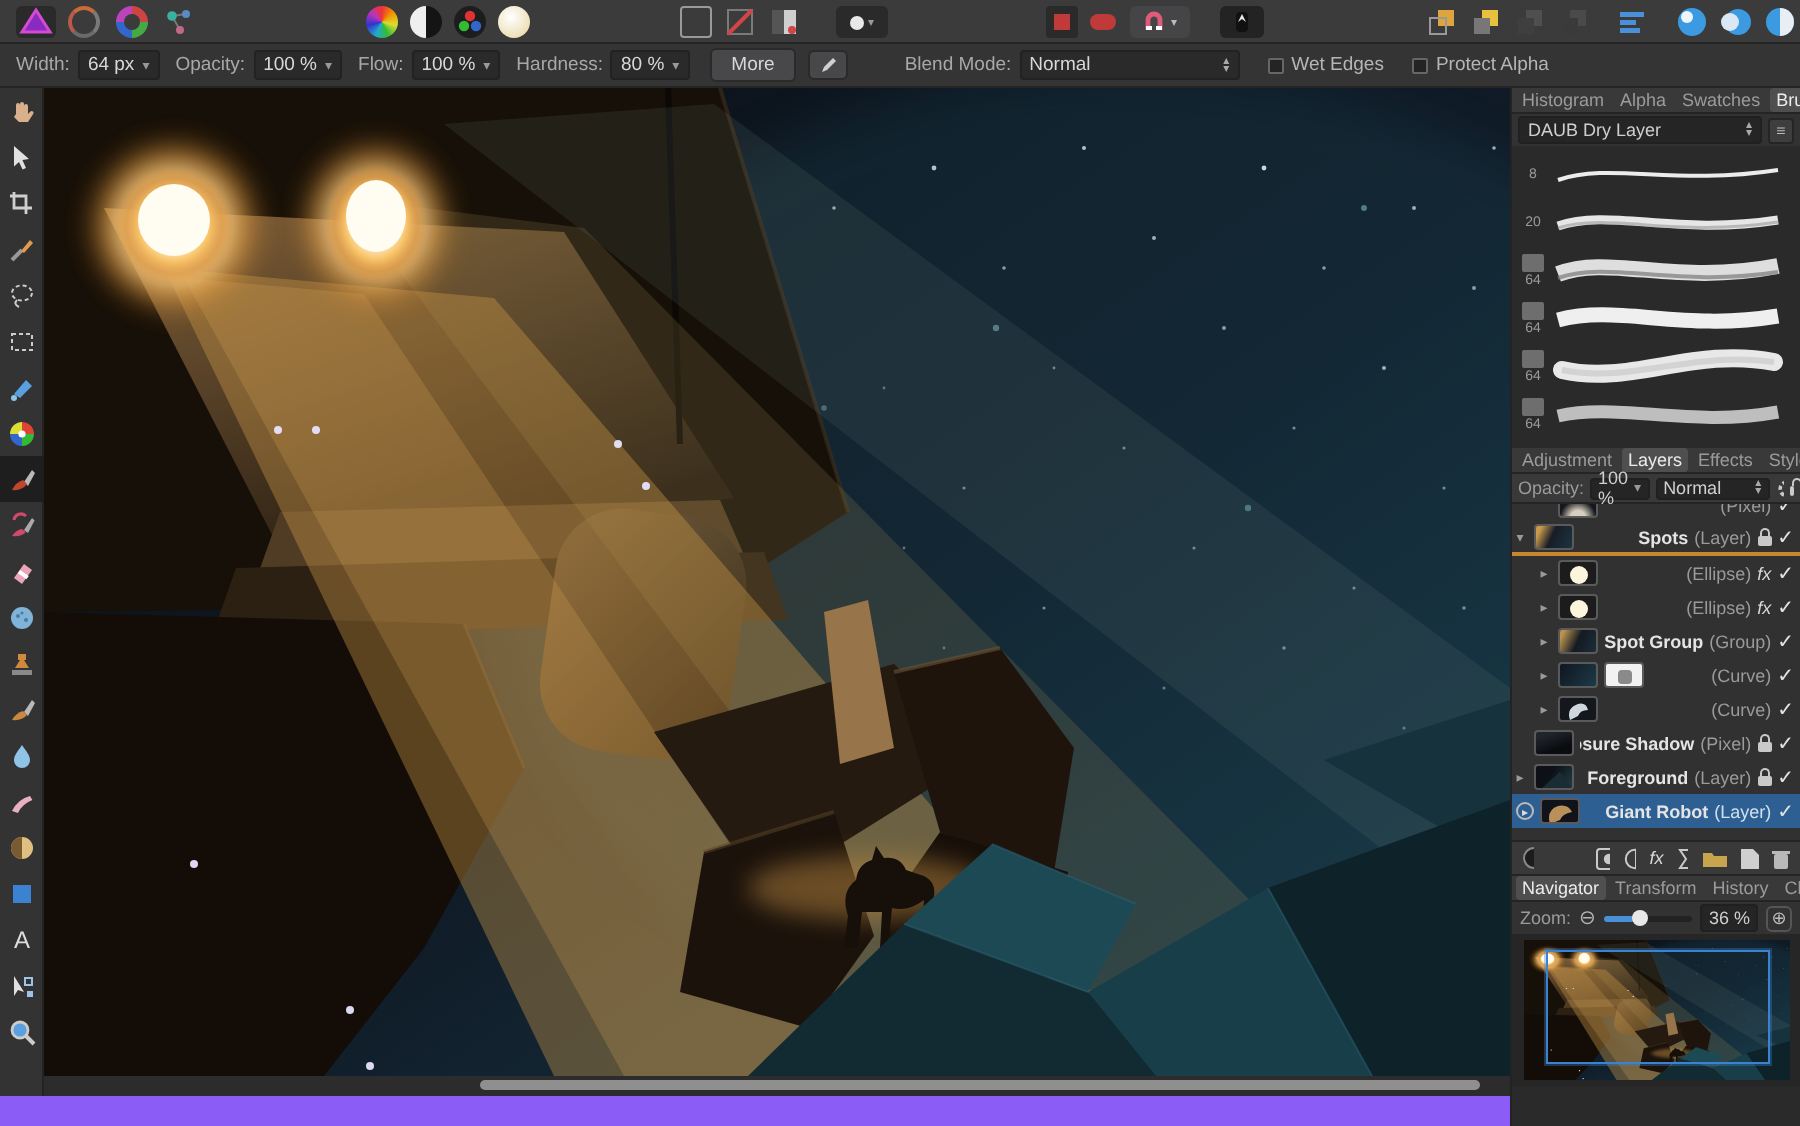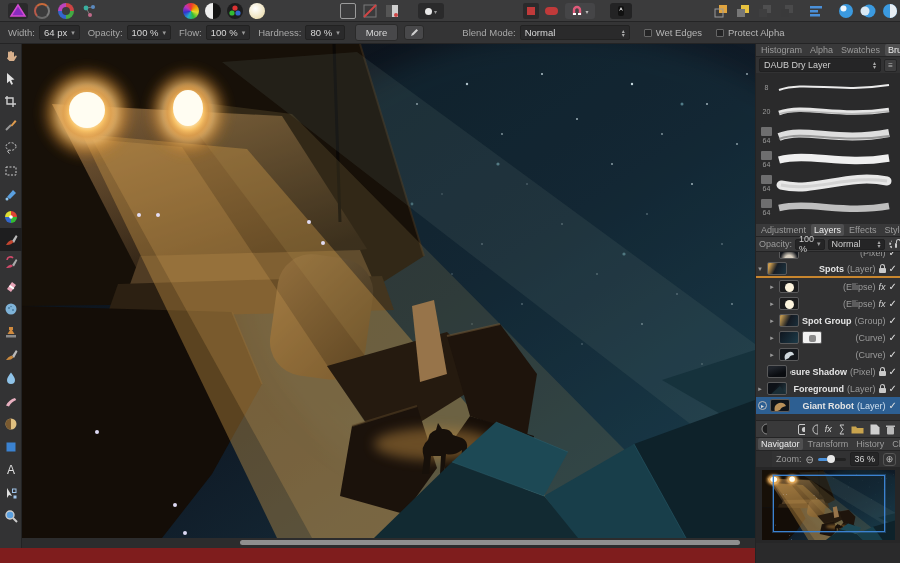--- a/index.html
+++ b/index.html
@@ -1,17 +1,17 @@
 <!DOCTYPE html>
 <html><head>
 <meta charset="utf-8">
 <style>
   html,body{margin:0;padding:0;background:#1c1c1c;}
   *{box-sizing:border-box;font-family:"Liberation Sans",sans-serif;}
-  #app{position:relative;width:900px;height:563px;background:#7f1d1d;overflow:hidden;}
+  #app{position:relative;width:900px;height:563px;background:#8b5cf6;overflow:hidden;}
 
   
   .row1{position:absolute;left:0;top:0;width:900px;height:22px;background:#3b3b3c;border-bottom:1px solid #242425;}
   .row2{position:absolute;left:0;top:22px;width:900px;height:22px;background:#343435;border-bottom:1px solid #242425;display:flex;align-items:center;font-size:9.5px;color:#b5b5b5;}
   .r1i{position:absolute;top:3px;width:16px;height:16px;}
   .persona-sel{background:#2a2a2b;border-radius:3px;}
   .ring{border-radius:50%;}
   .lbl{color:#a8a8a8;margin-left:8px;}
   .val{background:#2a2a2b;border:1px solid #222;border-radius:2px;color:#d8d8d8;padding:1px 4px;margin-left:4px;display:inline-flex;align-items:center;gap:4px;}
   .caret{font-size:7px;color:#999;}
@@ -67,21 +67,21 @@
   .badge-fx{font-style:italic;color:#d8d8d8;font-size:9px;}
   .badge-ck{color:#e2e2e2;font-size:10px;}
   .lockic{width:7px;height:5px;background:#c9c9c9;border-radius:1px;position:relative;display:inline-block;margin-top:3px;}
   .lockic:before{content:"";position:absolute;left:1px;top:-4px;width:3px;height:3px;border:1px solid #c9c9c9;border-bottom:none;border-radius:3px 3px 0 0;}
   .spotline{border-bottom:2px solid #c8862e !important;}
   .editdot{width:9px;height:9px;border:1px solid #bbb;border-radius:50%;font-size:6px;color:#ddd;display:flex;align-items:center;justify-content:center;flex:none;margin-left:2px;}
 
   .lbar{height:18px;background:#39393a;border-top:1px solid #242425;border-bottom:1px solid #242425;display:flex;align-items:center;padding:0 5px;gap:7px;}
   .lbar .right{margin-left:auto;display:flex;gap:6px;align-items:center;}
 
-  .zoomrow{height:16px;display:flex;align-items:center;gap:4px;padding:0 4px;background:#323233;margin-left:16px;}
+  .zoomrow{height:16px;display:flex;align-items:center;gap:4px;padding:0 4px;background:#323233;}
   .zglyph{color:#b5b5b5;font-size:10px;}
   .ztrack{flex:1;height:3px;background:#222;border-radius:2px;position:relative;}
   .zfill{position:absolute;left:0;top:0;height:3px;width:34%;background:#4a90d9;border-radius:2px;}
   .zthumb{position:absolute;left:32%;top:-3px;width:8px;height:8px;background:#e8e8e8;border-radius:50%;}
   .zval{background:#252526;border:1px solid #202021;border-radius:2px;color:#cfcfcf;padding:1px 3px;}
   .zplus{width:13px;height:13px;border:1px solid #555;border-radius:3px;display:flex;align-items:center;justify-content:center;color:#bbb;font-size:9px;}
   .navthumb{height:76px;background:#262627;display:flex;align-items:center;justify-content:center;position:relative;}
   .navsvg{width:133px;height:70px;}
   .viewrect{position:absolute;left:17px;top:8px;width:112px;height:57px;border:1px solid #3b82d0;box-shadow:0 0 0 1px rgba(59,130,208,.35);}
   .panelrest{height:40px;background:#2a2a2b;}
@@ -232,21 +232,21 @@
     <span class="val">
         <span>80 %</span>
         <span class="caret">▾</span>
       </span>
     <span class="btn">More</span>
     <span class="iconbtn">
       <svg width="11" height="11">
           <path d="M2 9 L3 6.5 L7.5 2 L9 3.5 L4.5 8 Z" fill="#cfcfcf"></path>
         </svg>
     </span>
-    <span class="lbl" style="margin-left:38px;">Blend Mode:</span>
+    <span class="lbl" style="margin-left:28px;">Blend Mode:</span>
     <span class="val" style="width:110px;justify-content:space-between;">
       <span>Normal</span>
       <span class="stepper">
           <span>▴</span>
           <span>▾</span>
         </span>
     </span>
     <span class="chk"></span>
     <span>Wet Edges</span>
     <span class="chk"></span>

